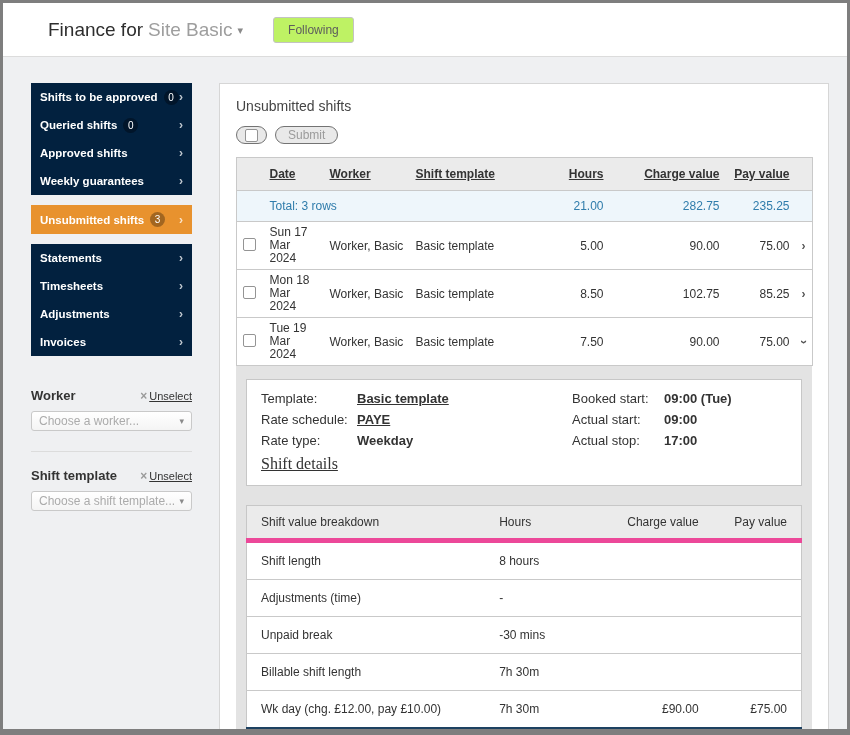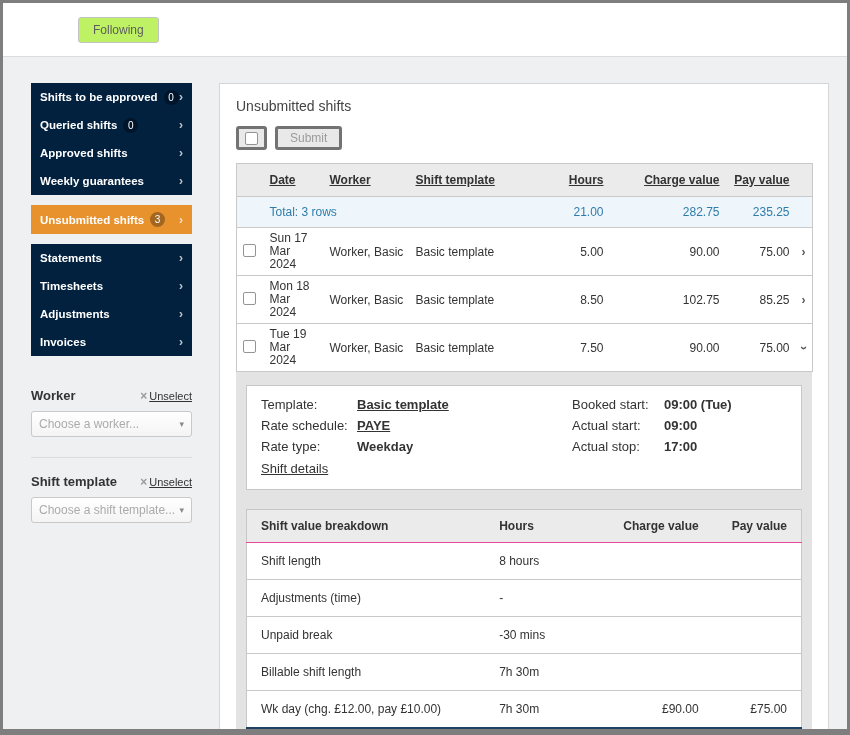--- a/index.html
+++ b/index.html
@@ -42,37 +42,37 @@
     text-align: center; margin-left: 6px; font-weight: normal; padding: 0 2px;
   }
   .nav-item.active .nav-badge { background: rgba(0,0,0,0.30); }
   
   .filters { margin-top: 32px; width: 161px; }
   .filter-head { display: flex; justify-content: space-between; align-items: baseline; }
   .filter-label { font-size: 13px; font-weight: bold; color: #333; }
   .unselect { font-size: 11px; color: #333; text-decoration: underline; cursor: pointer; }
   .unselect-x { color: #9a9a9a; font-weight: bold; font-size: 12px; text-decoration: none; display: inline-block; margin-right: 2px; }
   .select-box {
-    margin-top: 8px; height: 26px; border: 1px solid #c9c9c9; border-radius: 3px;
+    margin-top: 8px; height: 20px; border: 1px solid #c9c9c9; border-radius: 3px;
     background: linear-gradient(#ffffff, #f4f4f4);
     display: flex; align-items: center; justify-content: space-between;
     padding: 0 7px; font-size: 12px; color: #ababab; cursor: pointer;
   }
   .select-caret { color: #8a8a8a; font-size: 9px; }
   .filter-divider { border: none; border-top: 1px solid #dcdcdc; margin: 20px 0 16px; }
   
   .main-panel {
     margin-left: 27px; width: 610px; background: #ffffff;
     border: 1px solid #d6d6d6; padding: 14px 16px 19px;
   }
   .panel-title { font-size: 14px; color: #444; font-weight: normal; }
   .btn-row { margin-top: 12px; display: flex; gap: 8px; }
   .gray-btn {
-    background: #e9e9e9; border: 3px solid #737373; border-radius: 3px;
-    height: 24px; display: flex; align-items: center; justify-content: center; cursor: pointer;
+    background: #e9e9e9; border: 1px solid #737373; border-radius: 9px;
+    height: 18px; display: flex; align-items: center; justify-content: center; cursor: pointer;
   }
   .checkbox-btn { width: 31px; }
   .submit-btn { padding: 0 12px; font-size: 12px; color: #9b9b9b; }
   .checkbox { width: 13px; height: 13px; background: #fff; border: 1px solid #949494; border-radius: 2px; display: inline-block; cursor: pointer; }
   
   .shifts-table { margin-top: 13px; width: 100%; border-collapse: collapse; font-size: 12px; border: 1px solid #c9c9c9; table-layout: fixed; }
   .shifts-table th {
     background: #ebebeb; border-bottom: 1px solid #c9c9c9;
     padding: 9px 6px; font-size: 12px; color: #333; text-align: left;
   }
@@ -82,37 +82,40 @@
   .data-row td { padding: 4px 6px; border-bottom: 1px solid #c9c9c9; color: #333; height: 30px; }
   .date-cell div { line-height: 13px; }
   .row-chevron { color: #555; font-weight: bold; font-size: 12px; cursor: pointer; display: inline-block; }
   .row-chevron.down { transform: rotate(90deg); }
   
   .expanded-area { background: #e3e3e3; padding: 13px 10px 12px; }
   .detail-card { background: #fff; border: 1px solid #c7c7c7; padding: 11px 14px 12px; margin-bottom: 19px; }
   .detail-grid { display: grid; grid-template-columns: 96px 215px 92px 1fr; row-gap: 6px; font-size: 13px; color: #333; }
   .detail-grid .val { font-weight: bold; }
   .detail-link { font-weight: bold; text-decoration: underline; cursor: pointer; color: #333; }
-  .shift-details-link { font-size: 13px; color: #333; text-decoration: underline; cursor: pointer; display: inline-block; margin-top: 7px; }
+  .shift-details-link { font-size: 16px; color: #333; text-decoration: underline; cursor: pointer; display: inline-block; margin-top: 7px; font-family: Liberation Serif, serif; }
   
   .breakdown-table { width: 100%; border-collapse: collapse; font-size: 12px; background: #fff; border: 1px solid #c7c7c7; table-layout: fixed; }
-  .breakdown-table th { background: #ebebeb; font-weight: bold; color: #333; text-align: left; padding: 9px 14px; border-bottom: 1px solid #ec4899; }
+  .breakdown-table th { background: #ebebeb; font-weight: normal; color: #333; text-align: left; padding: 9px 14px; border-bottom: 5px solid #ec4899; }
   .breakdown-table td { padding: 11px 14px; border-bottom: 1px solid #c9c9c9; color: #333; }
   .breakdown-table th.num, .breakdown-table td.num { text-align: right; }
   .breakdown-total td {
     background: #e8f3fa; color: #2471a3; font-weight: bold;
     border-top: 2px solid #1d4161; border-bottom: none; padding: 8px 14px;
   }
 </style>
 </head>
 <body>
 
 <div class="frame">
 
   <div class="app-header">
+    <span class="app-title">
+      <span>Finance for</span><span class="site-name">Site Basic</span><span class="site-caret">▾</span>
+    </span>
     <button class="following-btn">Following</button>
   </div>
 
   <div class="content">
 
     <div class="sidebar">
       <div class="nav-group">
         <div class="nav-item">
           <span>Shifts to be approved</span>
           <span class="nav-badge">0</span>

